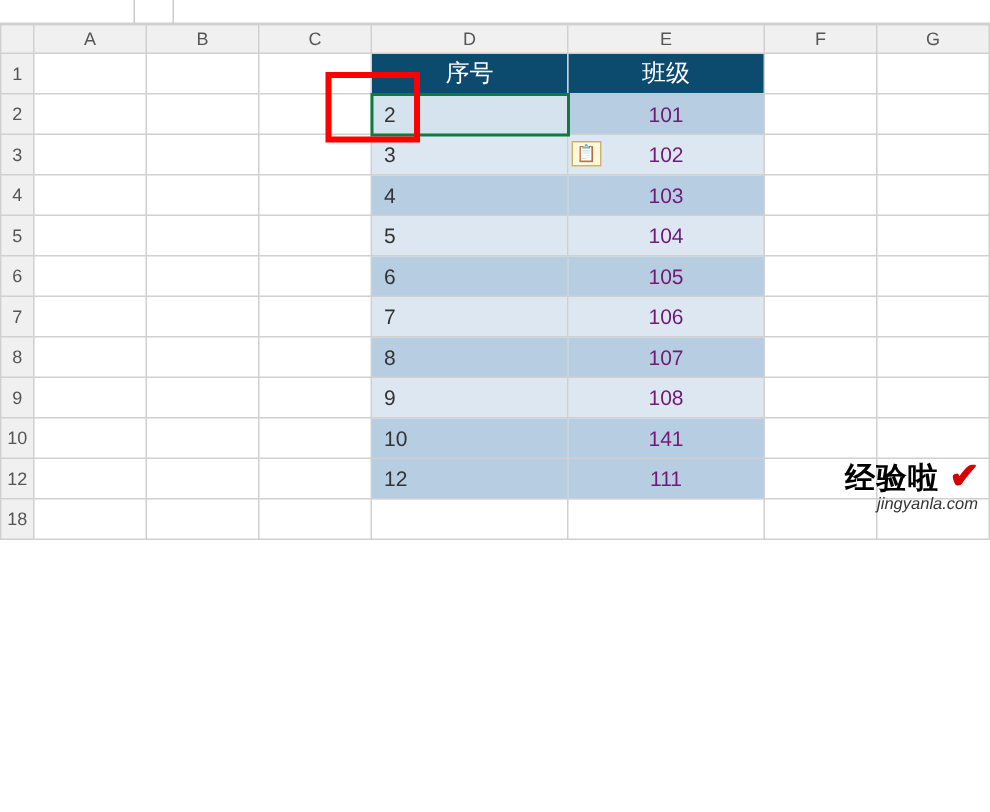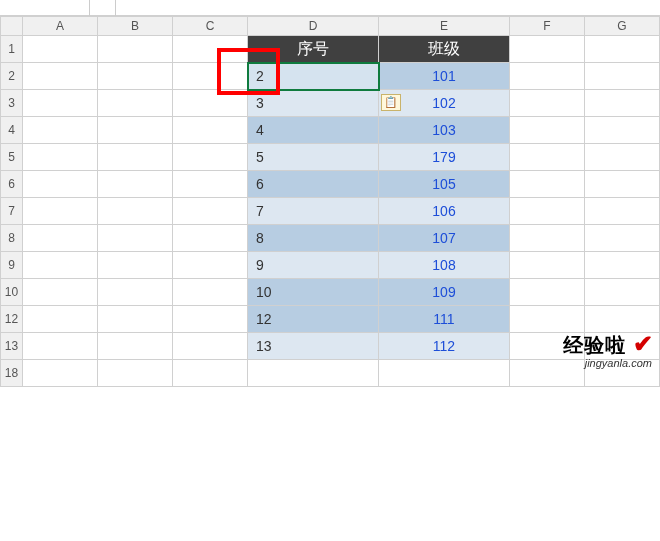--- a/index.html
+++ b/index.html
@@ -7,23 +7,23 @@
     .sheet { position: relative; }
     .formula-bar { height: 16px; border-bottom: 1px solid #d0d0d0; background: #fff; display: flex; align-items: center; }
     .fb-cell { width: 90px; height: 16px; border-right: 1px solid #ccc; }
     .fb-tools { width: 26px; height: 16px; border-right: 1px solid #ccc; }
     table { border-collapse: collapse; table-layout: fixed; }
     th, td { border: 1px solid #d0d0d0; padding: 0; font-weight: normal; }
     .corner { background: #f0f0f0; width: 22px; height: 19px; }
     .col-header { background: #f0f0f0; text-align: center; color: #555; height: 19px; font-size: 12px; }
     .row-header { background: #f0f0f0; text-align: center; color: #555; width: 22px; font-size: 12px; }
     .cell { height: 27px; background: #fff; padding: 0 6px; vertical-align: middle; }
-    .hdr-cell { background: #404040; color: #fff; text-align: center; font-size: 16px; height: 27px; vertical-align: middle; }
+    .hdr-cell { background: #0c4a6e; color: #fff; text-align: center; font-size: 16px; height: 27px; vertical-align: middle; }
     .data-d { padding-left: 8px; text-align: left; font-size: 14px; color: #333; }
-    .data-e { text-align: center; font-size: 14px; color: #1d4ed8; }
+    .data-e { text-align: center; font-size: 14px; color: #701a75; }
     .band0 { background: #b7cde2; }
     .band1 { background: #dde7f1; }
     .selected-cell { outline: 2px solid #0f7b3e; outline-offset: -1px; background: #d5e3ef !important; }
     .red-box { position: absolute; border: 4px solid #ff0000; pointer-events: none; }
     .paste-icon { position: absolute; width: 20px; height: 17px; background: #fff8dc; border: 1px solid #c9b36b; display: flex; align-items: center; justify-content: center; font-size: 10px; }
     .paste-icon::before { content: "📋"; font-size: 11px; }
     .watermark { position: absolute; right: 6px; bottom: 28px; font-family: "SimHei", sans-serif; font-weight: bold; font-size: 20px; color: #000; letter-spacing: 1px; }
     .watermark .check { color: #d40000; font-size: 24px; }
     .watermark-sub { position: absolute; right: 8px; bottom: 18px; font-size: 11px; font-style: italic; color: #333; }
   </style>
@@ -99,21 +99,21 @@
         <td class="cell band0 data-e">103</td>
         <td class="cell"></td>
         <td class="cell"></td>
       </tr>
       <tr>
         <th class="row-header">5</th>
         <td class="cell"></td>
         <td class="cell"></td>
         <td class="cell"></td>
         <td class="cell band1 data-d">5</td>
-        <td class="cell band1 data-e">179</td>
+        <td class="cell band1 data-e">104</td>
         <td class="cell"></td>
         <td class="cell"></td>
       </tr>
       <tr>
         <th class="row-header">6</th>
         <td class="cell"></td>
         <td class="cell"></td>
         <td class="cell"></td>
         <td class="cell band0 data-d">6</td>
         <td class="cell band0 data-e">105</td>
@@ -149,41 +149,31 @@
         <td class="cell band1 data-e">108</td>
         <td class="cell"></td>
         <td class="cell"></td>
       </tr>
       <tr>
         <th class="row-header">10</th>
         <td class="cell"></td>
         <td class="cell"></td>
         <td class="cell"></td>
         <td class="cell band0 data-d">10</td>
-        <td class="cell band0 data-e">109</td>
+        <td class="cell band0 data-e">141</td>
         <td class="cell"></td>
         <td class="cell"></td>
       </tr>
       <tr>
         <th class="row-header">12</th>
         <td class="cell"></td>
         <td class="cell"></td>
         <td class="cell"></td>
         <td class="cell band0 data-d">12</td>
         <td class="cell band0 data-e">111</td>
-        <td class="cell"></td>
-        <td class="cell"></td>
-      </tr>
-      <tr>
-        <th class="row-header">13</th>
-        <td class="cell"></td>
-        <td class="cell"></td>
-        <td class="cell"></td>
-        <td class="cell band1 data-d">13</td>
-        <td class="cell band1 data-e">112</td>
         <td class="cell"></td>
         <td class="cell"></td>
       </tr>
       <tr>
         <th class="row-header">18</th>
         <td class="cell"></td>
         <td class="cell"></td>
         <td class="cell"></td>
         <td class="cell"></td>
         <td class="cell"></td>

